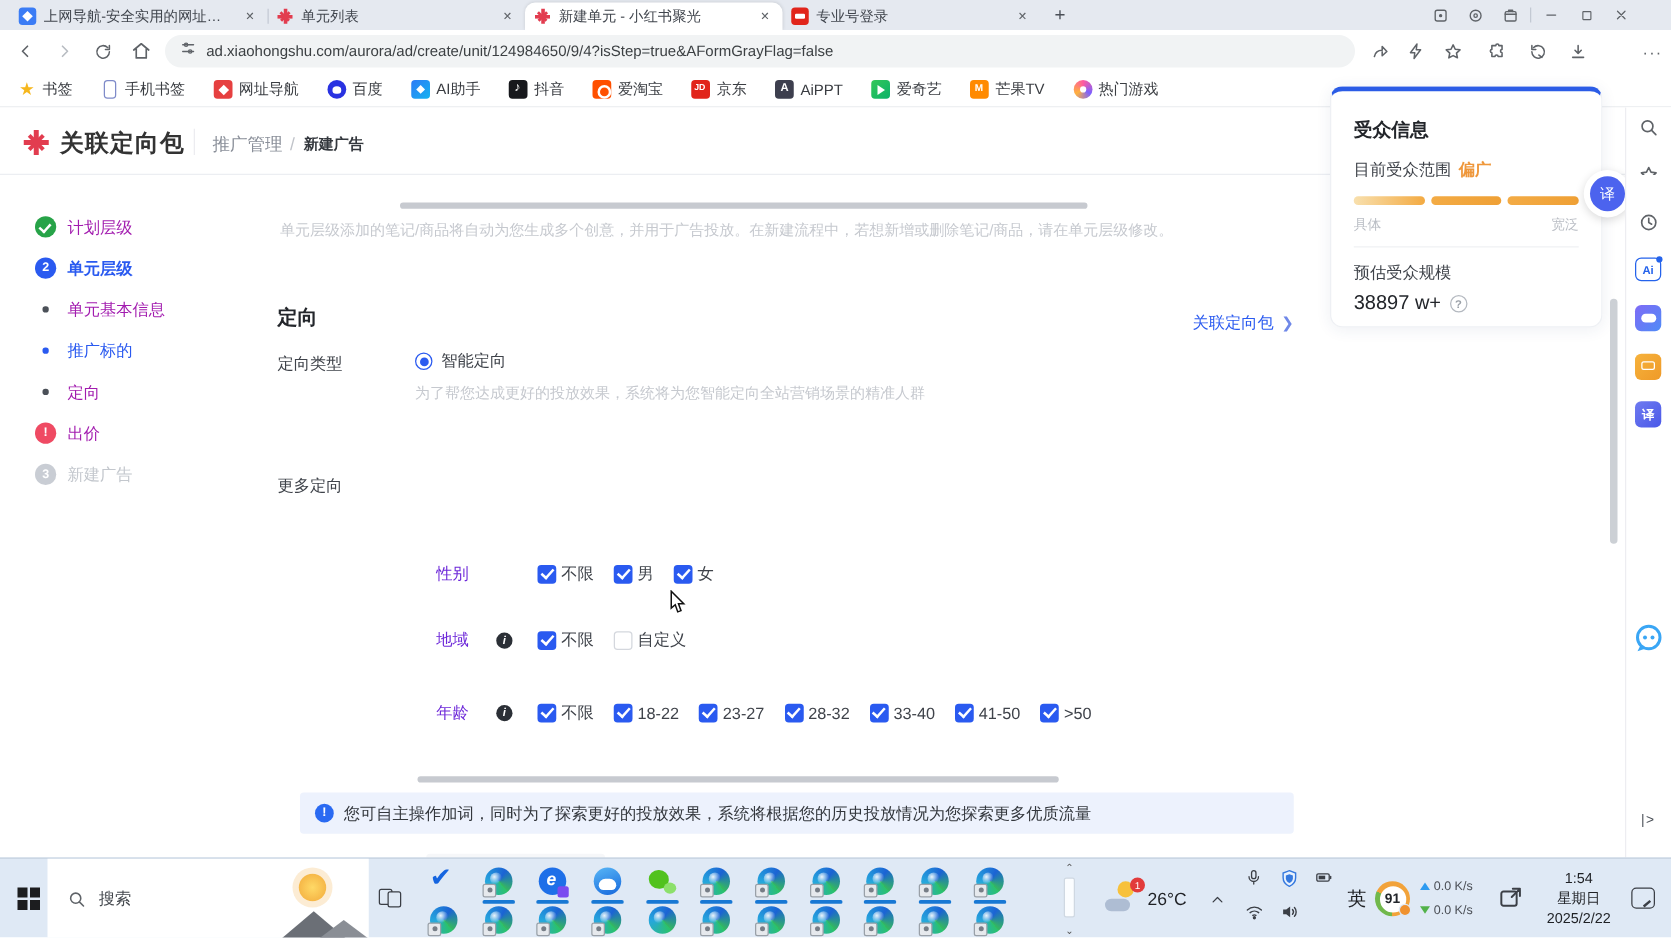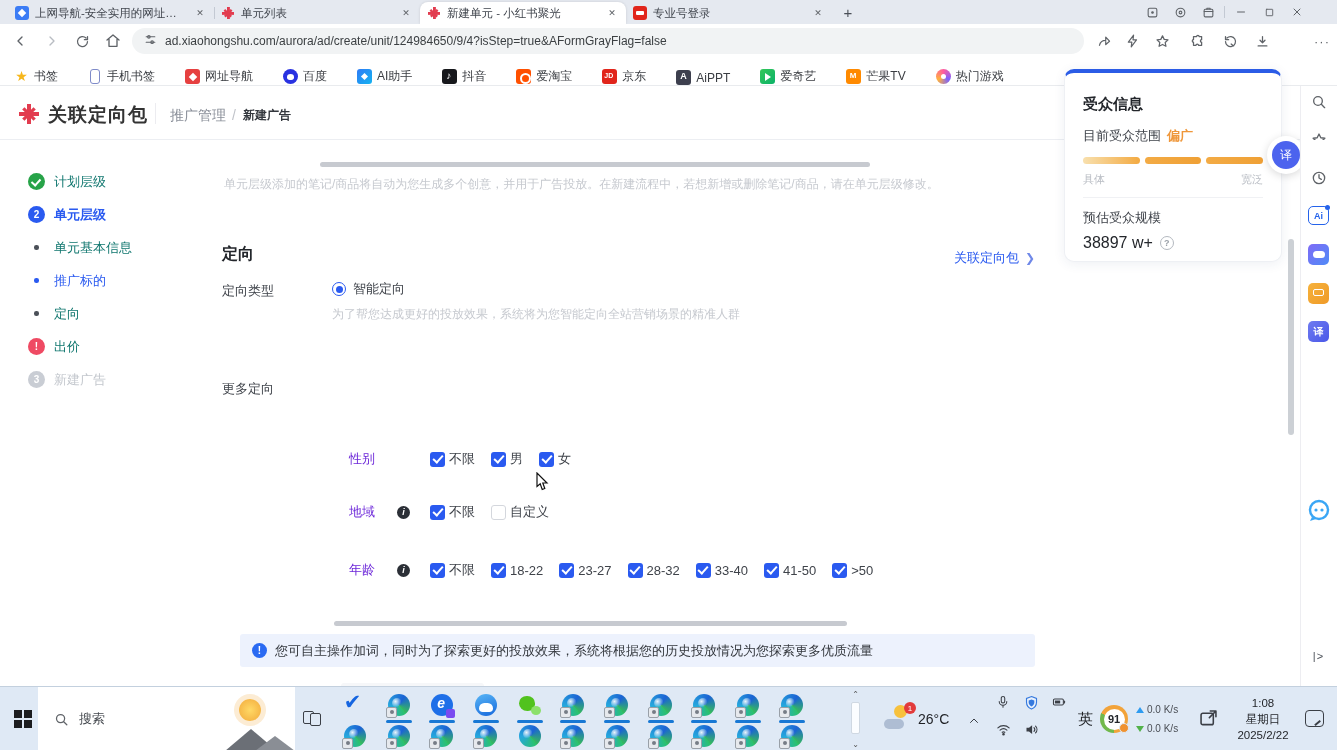--- a/index.html
+++ b/index.html
@@ -32,21 +32,21 @@
   .toolbar{position:absolute;left:0;top:24px;width:1337px;height:34px;background:#fff}
   .navbtn{position:absolute;top:7px;width:20px;height:20px;display:flex;align-items:center;justify-content:center}
   svg.ic{stroke:#5f6368;fill:none;stroke-width:2;stroke-linecap:round;stroke-linejoin:round}
   svg.ic.dis{stroke:#b8bcc2}
   .omni{position:absolute;left:132px;top:4px;width:952px;height:26px;background:#f1f3f4;border-radius:13px;display:flex;align-items:center;padding:0 12px;gap:8px}
   .omni-url{font-size:12px;color:#3c4043;white-space:nowrap;overflow:hidden}
   .act{position:absolute;top:7px;width:20px;height:20px;display:flex;align-items:center;justify-content:center}
   .dots{font-size:13px;color:#5f6368;letter-spacing:1px}
 
   
-  .bmbar{position:absolute;left:0;top:58px;width:1337px;height:28px;background:#fff;border-bottom:1px solid #e9ebee;display:flex;align-items:flex-end;gap:30px;padding:0 14px;font-size:12px;color:#3a3d42}
+  .bmbar{position:absolute;left:0;top:58px;width:1337px;height:28px;background:#fff;border-bottom:1px solid #e9ebee;display:flex;align-items:center;gap:23px;padding:0 14px;font-size:12px;color:#3a3d42}
   .bm{display:flex;align-items:center;gap:5px;white-space:nowrap}
   .bi{width:15px;height:15px;border-radius:3px;position:relative;flex:none}
   .b-star{background:none;color:#f6b71d;font-size:14px;line-height:15px;text-align:center}
   .b-star::after{content:"★"}
   .b-phone{background:none;border:1.5px solid #7f8bc9;border-radius:3px;width:10px;height:15px;margin:0 2px}
   .b-nav{background:#e64040}.b-nav::after{content:"";position:absolute;left:4.5px;top:4.5px;width:6px;height:6px;background:#fff;transform:rotate(45deg)}
   .b-baidu{background:#2932e1;border-radius:50%}.b-baidu::after{content:"";position:absolute;left:4px;top:5px;width:7px;height:6px;background:#fff;border-radius:50% 50% 40% 40%}
   .b-ai{background:linear-gradient(135deg,#2f7bf6,#14b3f0)}.b-ai::after{content:"";position:absolute;left:5px;top:5px;width:5px;height:5px;background:#fff;transform:rotate(45deg)}
   .b-douyin{background:#17181c}.b-douyin::after{content:"♪";color:#fff;font-size:10px;position:absolute;left:4px;top:1px}
   .b-taobao{background:#ff5000}.b-taobao::after{content:"";position:absolute;left:4px;top:4px;width:7px;height:7px;border:2px solid #fff;border-radius:50%}
@@ -187,21 +187,21 @@
   .notif::after{content:"";position:absolute;right:2px;bottom:2px;width:7px;height:1.7px;background:#3b3f46;transform:rotate(-40deg)}
 </style>
 <style>
  .step{display:flex;align-items:center;gap:9px;height:19px}
  .mk{width:17px;height:17px;border-radius:50%;color:#fff;font-size:10px;font-weight:700;display:flex;align-items:center;justify-content:center;flex:none;position:relative}
  .mk.done{background:#27a348}
  .mk.done::after{content:"";position:absolute;left:5px;top:3.5px;width:4px;height:7px;border-right:2px solid #fff;border-bottom:2px solid #fff;transform:rotate(42deg)}
  .mk.num{background:#2a5af0}.mk.num-gray{background:#c9cdd4}.mk.err{background:#ef4a63}
  .mk.dot::after,.mk.dot-blue::after{content:"";width:4.5px;height:4.5px;border-radius:50%;background:#4b5058}
  .mk.dot-blue::after{background:#2a5af0}
- .slbl{font-size:13px;color:#0f766e;white-space:nowrap}
+ .slbl{font-size:13px;color:#a21caf;white-space:nowrap}
  .slbl.blue{color:#2a5af0}.slbl.bold{font-weight:600}.slbl.gray{color:#c3c7cd}</style></head>
 <body>
 
 <div class="tabbar">
   <div class="tabs" id="tabs">
       <div class="tab">
      <span class="fav nav-shield"></span>
      <span class="ttl">上网导航-安全实用的网址导航</span>
      <span class="tclose">✕</span>
    </div>
@@ -799,18 +799,18 @@
     </span>
   <span class="net">
     <span><span class="u"></span><span>0.0 K/s</span></span><br>
     <span><span class="d"></span><span>0.0 K/s</span></span>
   </span>
   <span class="snip"><svg class="ic" width="21" height="21" viewBox="0 0 24 24" style="stroke:#3b3f46;stroke-width:1.8">
         <rect x="3.5" y="6" width="14" height="13" rx="2"></rect>
         <path d="M14 3.5h6.5V10M20.5 3.5L13 11"></path>
       </svg></span>
   <span class="clockcol">
-    <span>1:08</span><br>
+    <span>1:54</span><br>
     <span>星期日</span><br>
     <span>2025/2/22</span>
   </span>
   <span class="notif"></span>
 </div>
 
 </body></html>

